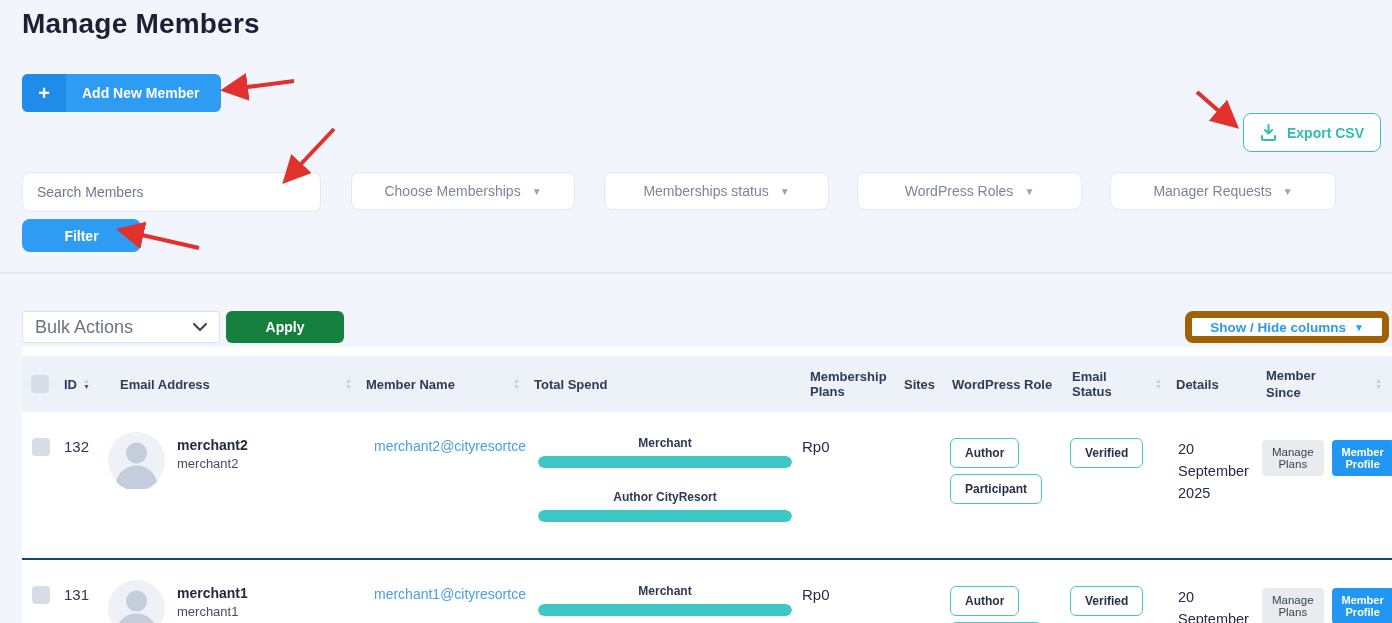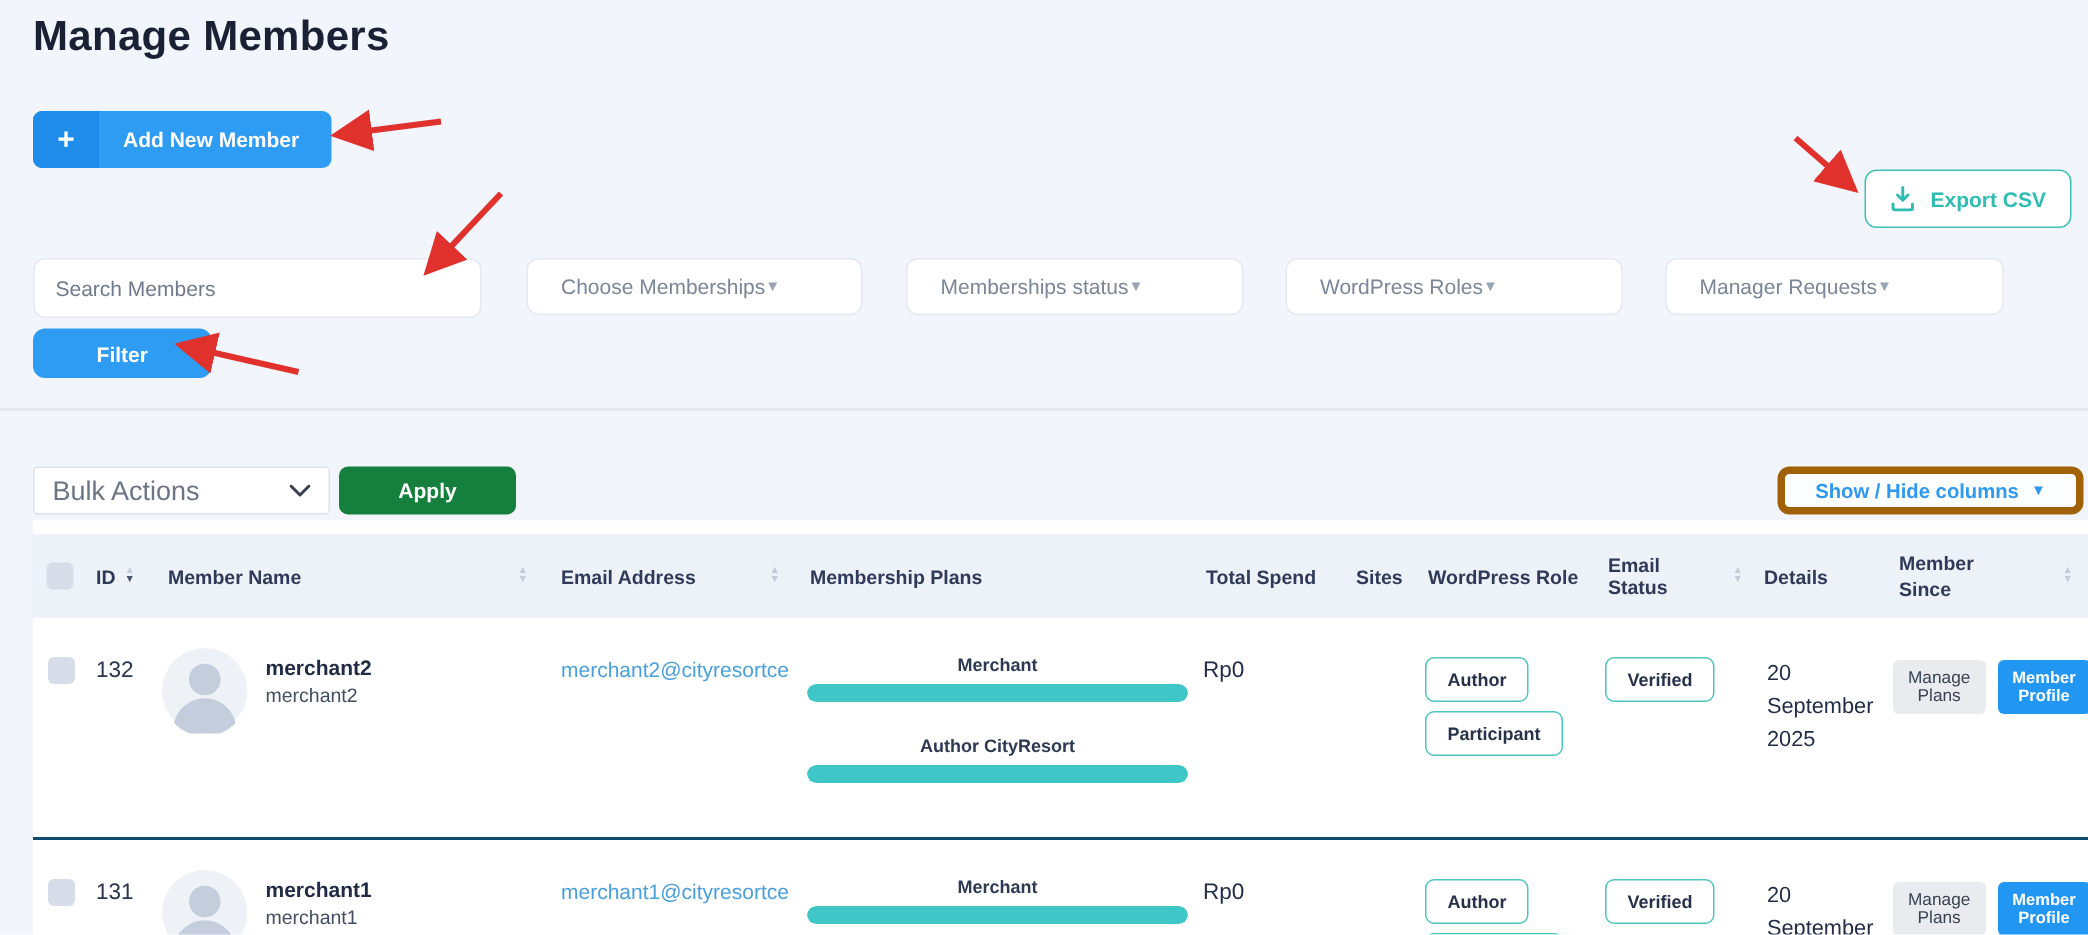--- a/index.html
+++ b/index.html
@@ -37,22 +37,22 @@
   
   .search-input {
     position:absolute; left:22px; top:172px; width:299px; height:40px;
     background:#fff; border:1px solid #e4e8ef; border-radius:8px;
     padding:0 14px; font-size:14px; color:#3a4356; font-family:inherit; outline:none;
   }
   .search-input::placeholder { color:#707a8d; opacity:1; }
   .dd {
     position:absolute; top:172px; height:38px;
     background:#fff; border:1px solid #e4e8ef; border-radius:8px;
-    display:flex; align-items:center; justify-content:flex-start;
-    padding:0 22px; font-size:14px; color:#7c8698; cursor:pointer;
+    display:flex; align-items:center; justify-content:center;
+    padding:0 22px; font-size:14px; color:#7c8698; cursor:pointer;gap:11px;
   }
   .dd .caret { color:#9aa4b4; font-size:10px; }
   .dd1 { left:351px; width:224px; }
   .dd2 { left:604px; width:225px; }
   .dd3 { left:857px; width:225px; }
   .dd4 { left:1110px; width:226px; }
   .btn-filter {
     position:absolute; left:22px; top:219px; width:119px; height:33px;
     background:#2f9cf3; color:#fff; border:none; border-radius:8px;
     font-size:14px; font-weight:700; cursor:pointer; font-family:inherit;
@@ -66,21 +66,21 @@
     padding:0 12px; font-size:18px; color:#6b7585; cursor:pointer;
   }
   .bulk-select svg { stroke:#39414f; }
   .btn-apply {
     position:absolute; left:226px; top:311px; width:118px; height:32px;
     background:#15803d; color:#fff; border:none; border-radius:6px;
     font-size:14px; font-weight:700; cursor:pointer; font-family:inherit;
   }
   .btn-showhide {
     position:absolute; left:1185px; top:311px; width:204px; height:32px;
-    background:#fdfeff; border:5px solid #a16207; border-radius:8px;
+    background:#fdfeff; border:7px solid #a16207; border-radius:8px;
     color:#2f99f2; font-size:13.5px; font-weight:600; cursor:pointer; font-family:inherit;
     display:flex; align-items:center; justify-content:center; gap:8px;
   }
   .btn-showhide .caret { font-size:10px; }
   
   .table-wrap {
     position:absolute; left:22px; top:347px; width:1370px;
     background:#fff; padding-top:9px;
   }
   .grid-row {
@@ -200,38 +200,38 @@
         <span class="cb"></span>
       </div>
     <div class="th">
       <span>ID</span>
       <span class="sort">
         <span>▲</span>
           <span class="active">▼</span>
       </span>
     </div>
     <div class="th spread">
+      <span style="padding-left:8px">Email Address</span>
+      <span class="sort">
+        <span>▲</span>
+          <span>▼</span>
+      </span>
+    </div>
+    <div class="th spread">
       <span>Member Name</span>
       <span class="sort">
         <span>▲</span>
           <span>▼</span>
       </span>
     </div>
-    <div class="th spread">
-      <span style="padding-left:8px">Email Address</span>
-      <span class="sort">
-        <span>▲</span>
-          <span>▼</span>
-      </span>
+    <div class="th">
+      <span>Total Spend</span>
     </div>
     <div class="th">
       <span style="padding-left:6px">Membership Plans</span>
-    </div>
-    <div class="th">
-      <span>Total Spend</span>
     </div>
     <div class="th">
       <span>Sites</span>
     </div>
     <div class="th">
       <span>WordPress Role</span>
     </div>
     <div class="th spread">
       <span>Email Status</span>
       <span class="sort">

